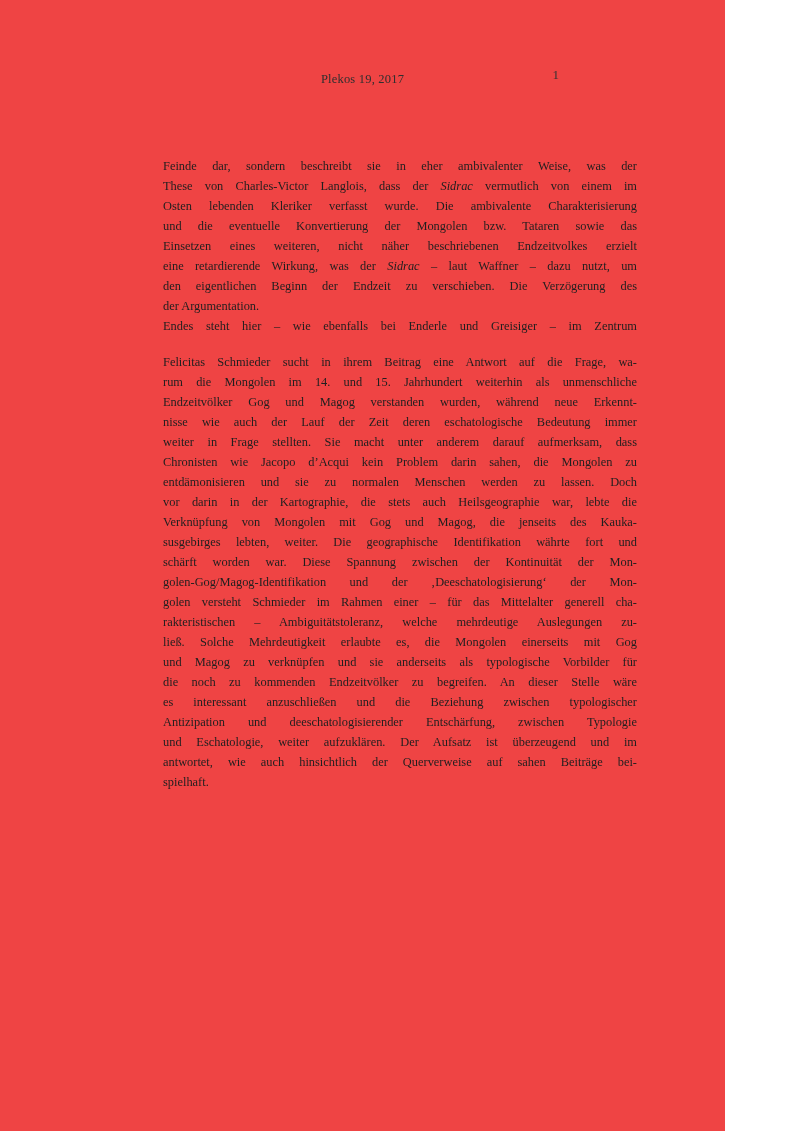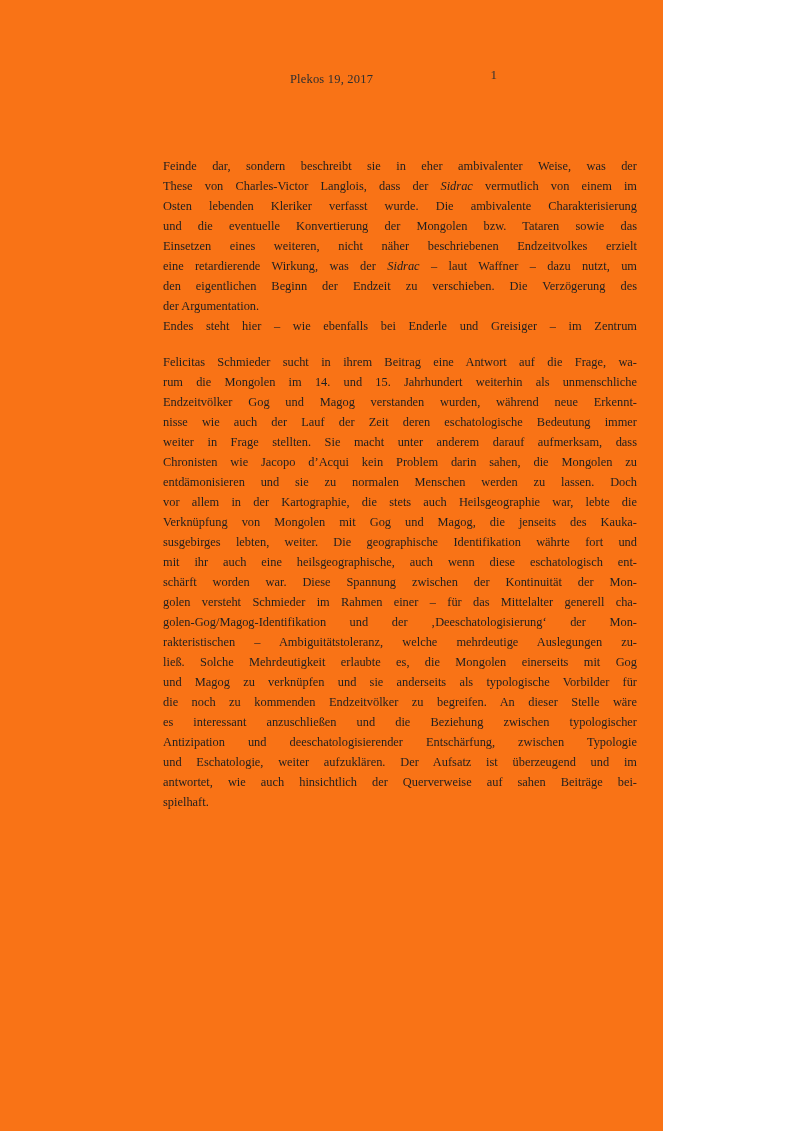--- a/index.html
+++ b/index.html
@@ -2,23 +2,23 @@
 <html><head>
 <meta charset="utf-8">
 <style>
   html, body {
     margin: 0;
     padding: 0;
     background: #ffffff;
   }
   .page {
     position: relative;
-    width: 663px;
+    width: 725px;
     height: 1131px;
-    background: #f97316;
+    background: #ef4444;
     font-family: "Liberation Serif", "DejaVu Serif", serif;
     color: #1f1f1f;
     overflow: hidden;
     text-decoration: underline;
   }
   .journal-title {
     position: absolute;
     top: 70px;
     left: 0;
     width: 100%;
@@ -81,27 +81,26 @@
         <div class="line">Endes steht hier – wie ebenfalls bei Enderle und Greisiger – im Zentrum</div>
       </div>
       <div class="para">
         <div class="line">Felicitas Schmieder sucht in ihrem Beitrag eine Antwort auf die Frage, wa-</div>
         <div class="line">rum die Mongolen im 14. und 15. Jahrhundert weiterhin als unmenschliche</div>
         <div class="line">Endzeitvölker Gog und Magog verstanden wurden, während neue Erkennt-</div>
         <div class="line">nisse wie auch der Lauf der Zeit deren eschatologische Bedeutung immer</div>
         <div class="line">weiter in Frage stellten. Sie macht unter anderem darauf aufmerksam, dass</div>
         <div class="line">Chronisten wie Jacopo d’Acqui kein Problem darin sahen, die Mongolen zu</div>
         <div class="line">entdämonisieren und sie zu normalen Menschen werden zu lassen. Doch</div>
-        <div class="line">vor allem in der Kartographie, die stets auch Heilsgeographie war, lebte die</div>
+        <div class="line">vor darin in der Kartographie, die stets auch Heilsgeographie war, lebte die</div>
         <div class="line">Verknüpfung von Mongolen mit Gog und Magog, die jenseits des Kauka-</div>
         <div class="line">susgebirges lebten, weiter. Die geographische Identifikation währte fort und</div>
-        <div class="line">mit ihr auch eine heilsgeographische, auch wenn diese eschatologisch ent-</div>
         <div class="line">schärft worden war. Diese Spannung zwischen der Kontinuität der Mon-</div>
+        <div class="line">golen-Gog/Magog-Identifikation und der ‚Deeschatologisierung‘ der Mon-</div>
         <div class="line">golen versteht Schmieder im Rahmen einer – für das Mittelalter generell cha-</div>
-        <div class="line">golen-Gog/Magog-Identifikation und der ‚Deeschatologisierung‘ der Mon-</div>
         <div class="line">rakteristischen – Ambiguitätstoleranz, welche mehrdeutige Auslegungen zu-</div>
         <div class="line">ließ. Solche Mehrdeutigkeit erlaubte es, die Mongolen einerseits mit Gog</div>
         <div class="line">und Magog zu verknüpfen und sie anderseits als typologische Vorbilder für</div>
         <div class="line">die noch zu kommenden Endzeitvölker zu begreifen. An dieser Stelle wäre</div>
         <div class="line">es interessant anzuschließen und die Beziehung zwischen typologischer</div>
         <div class="line">Antizipation und deeschatologisierender Entschärfung, zwischen Typologie</div>
         <div class="line">und Eschatologie, weiter aufzuklären. Der Aufsatz ist überzeugend und im</div>
         <div class="line">antwortet, wie auch hinsichtlich der Querverweise auf sahen Beiträge bei-</div>
         <div class="line last">spielhaft.</div>
       </div>

